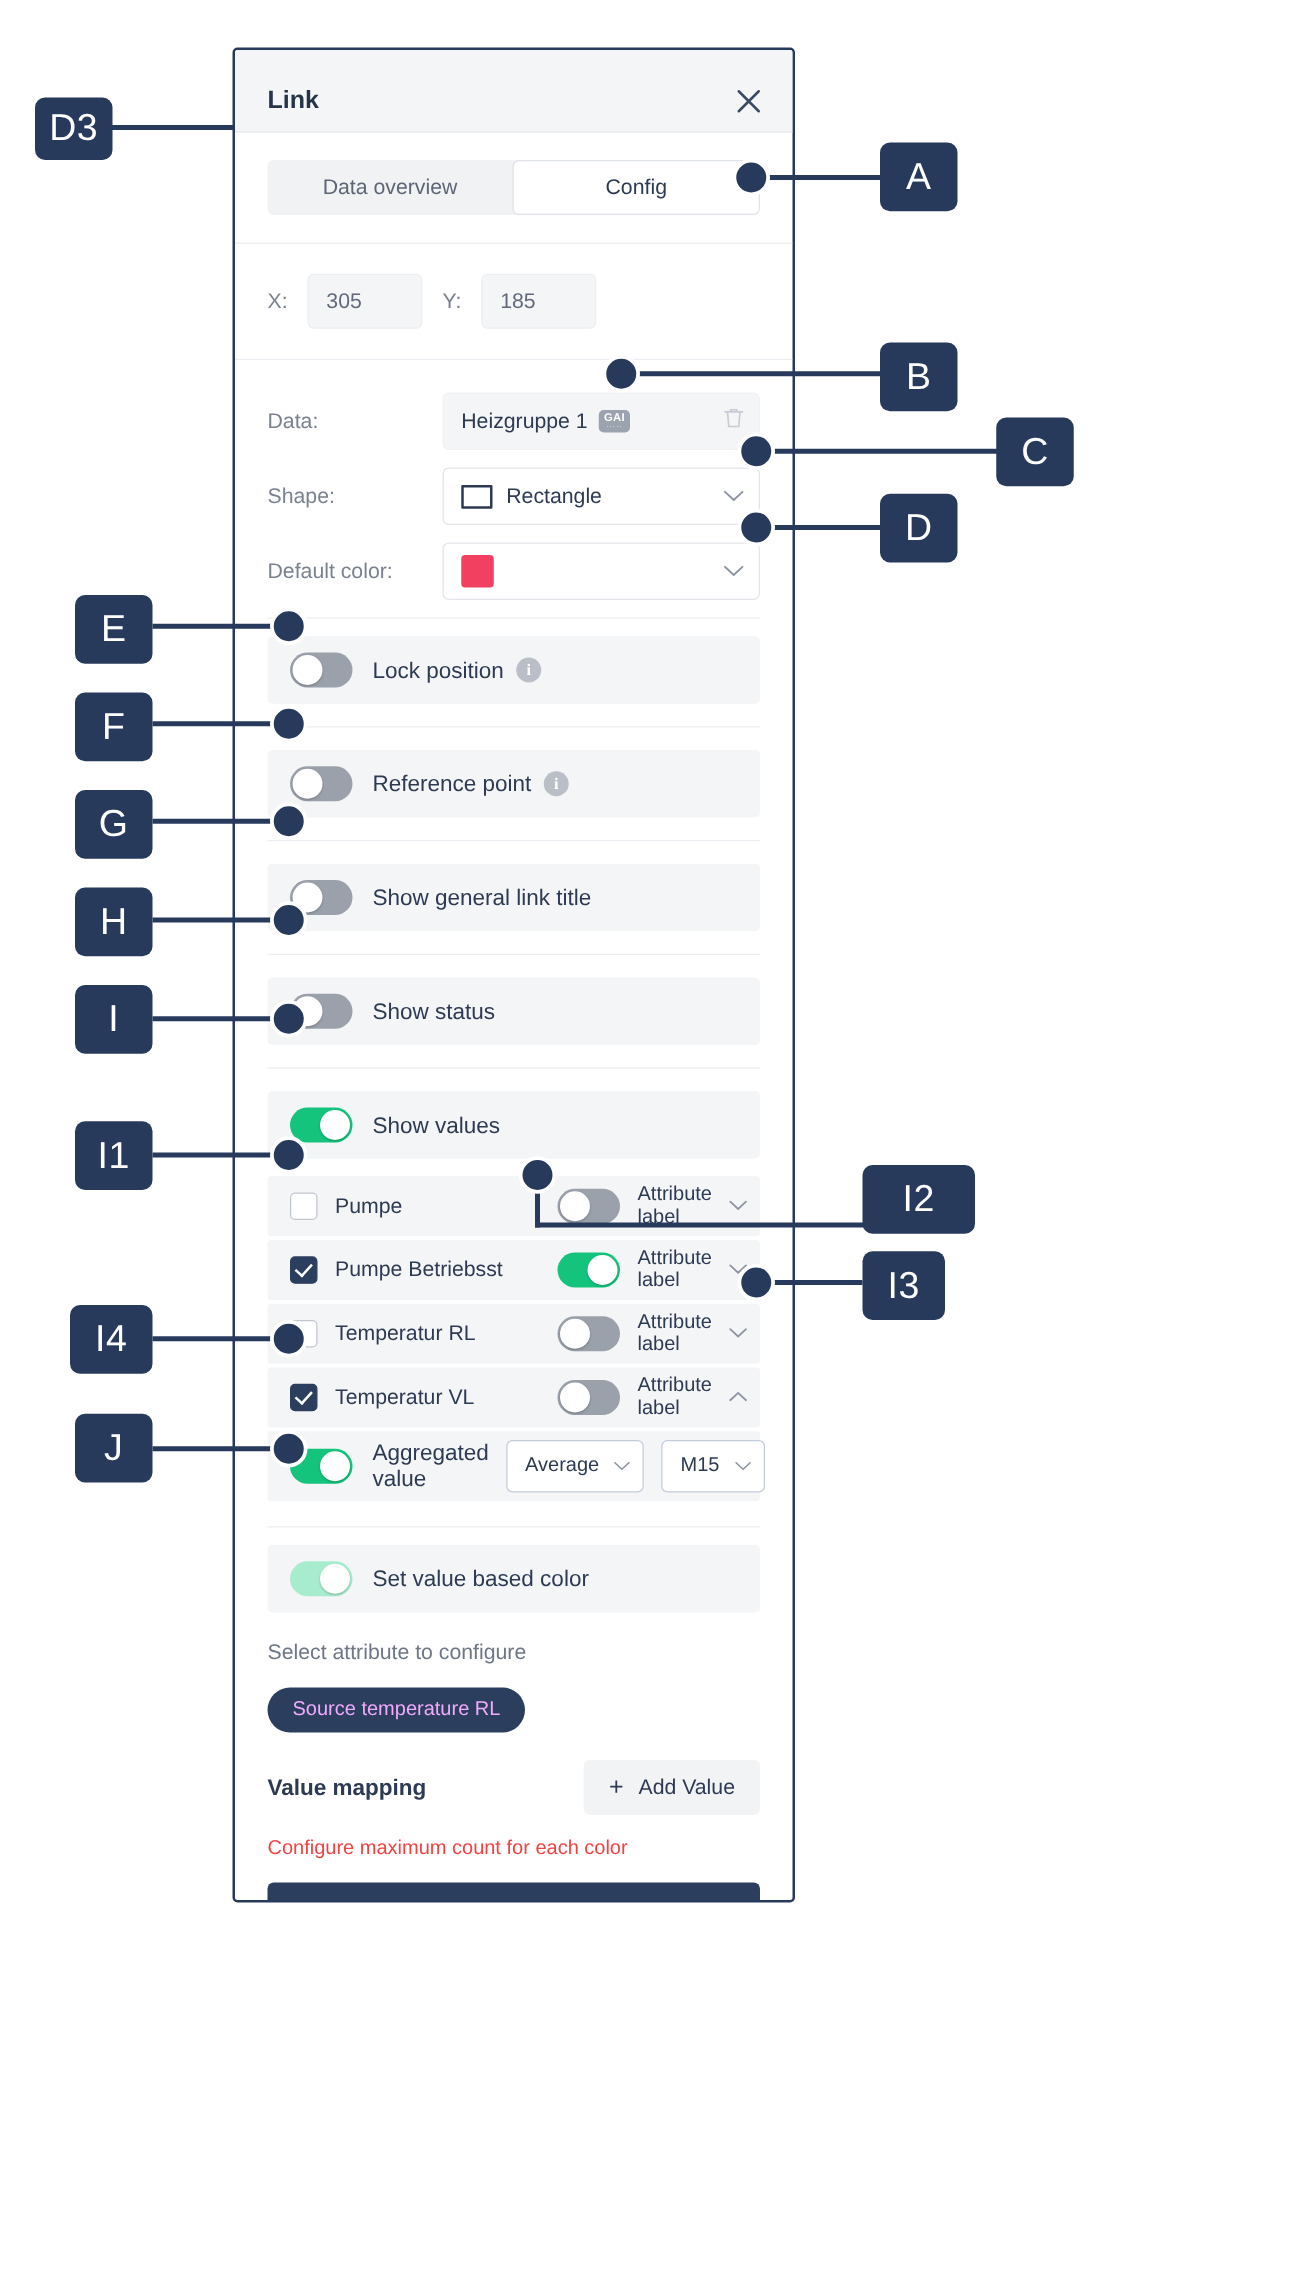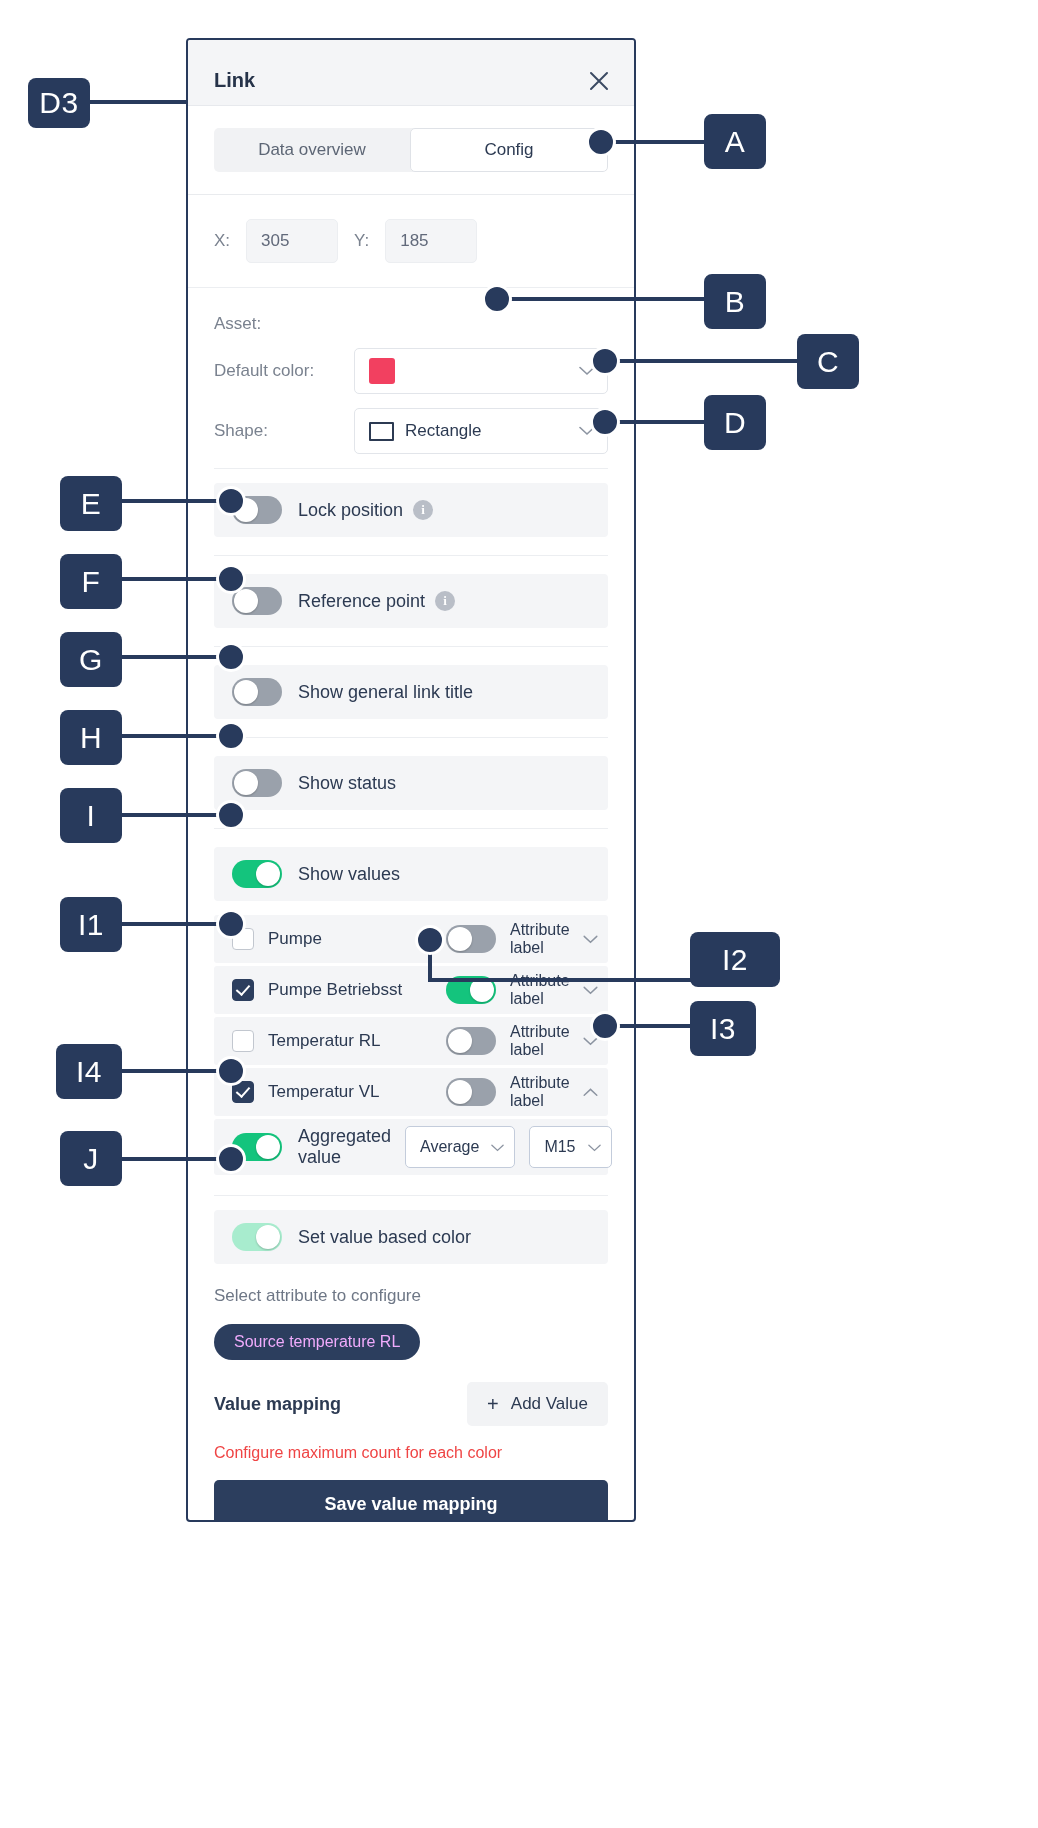--- a/index.html
+++ b/index.html
@@ -194,41 +194,53 @@
   <div class="xy-row">
     <span class="xy-label">X:</span>
     <div class="xy-box">305</div>
     <span class="xy-label">Y:</span>
     <div class="xy-box">185</div>
   </div>
 
   <div style="height:1px;background:#eceef1;margin:0 0 26px 0;"></div>
 
   <div class="field-row">
-    <span class="field-label">Asset:</span>
-  </div>
-
-  <div class="field-row">
-    <span class="field-label">Default color:</span>
-    <div class="field-ctl select">
-      <span class="swatch" id="swatch" style="background: rgb(242, 64, 96);"></span>
+    <span class="field-label">Data:</span>
+    <div class="field-ctl readonly">
+      <span>Heizgruppe 1</span>
+      <span class="gai-badge">
+        <span>GAI</span><small>·····</small>
+      </span>
       <span class="grow"></span>
-      <span class="chev">
-        <svg width="16" height="10" viewBox="0 0 16 10">
-            <path d="M1 1.5 L8 8 L15 1.5" stroke="#8c94a1" stroke-width="1.6" fill="none" stroke-linecap="round"></path>
+      <span class="trash-sm">
+        <svg width="16" height="17" viewBox="0 0 16 17">
+            <path d="M1 3.5h14M5.5 3.5V1.8h5v1.7M3 3.5l1 11.7h8l1-11.7" stroke="#c7ccd4" stroke-width="1.3" fill="none" stroke-linecap="round"></path>
           </svg>
       </span>
     </div>
   </div>
 
   <div class="field-row">
     <span class="field-label">Shape:</span>
     <div class="field-ctl select">
       <span class="shape-icon"></span>
       <span>Rectangle</span>
+      <span class="grow"></span>
+      <span class="chev">
+        <svg width="16" height="10" viewBox="0 0 16 10">
+            <path d="M1 1.5 L8 8 L15 1.5" stroke="#8c94a1" stroke-width="1.6" fill="none" stroke-linecap="round"></path>
+          </svg>
+      </span>
+    </div>
+  </div>
+
+  <div class="field-row">
+    <span class="field-label">Default color:</span>
+    <div class="field-ctl select">
+      <span class="swatch" id="swatch" style="background: rgb(242, 64, 96);"></span>
       <span class="grow"></span>
       <span class="chev">
         <svg width="16" height="10" viewBox="0 0 16 10">
             <path d="M1 1.5 L8 8 L15 1.5" stroke="#8c94a1" stroke-width="1.6" fill="none" stroke-linecap="round"></path>
           </svg>
       </span>
     </div>
   </div>
 
   <div class="sec-div"></div>

